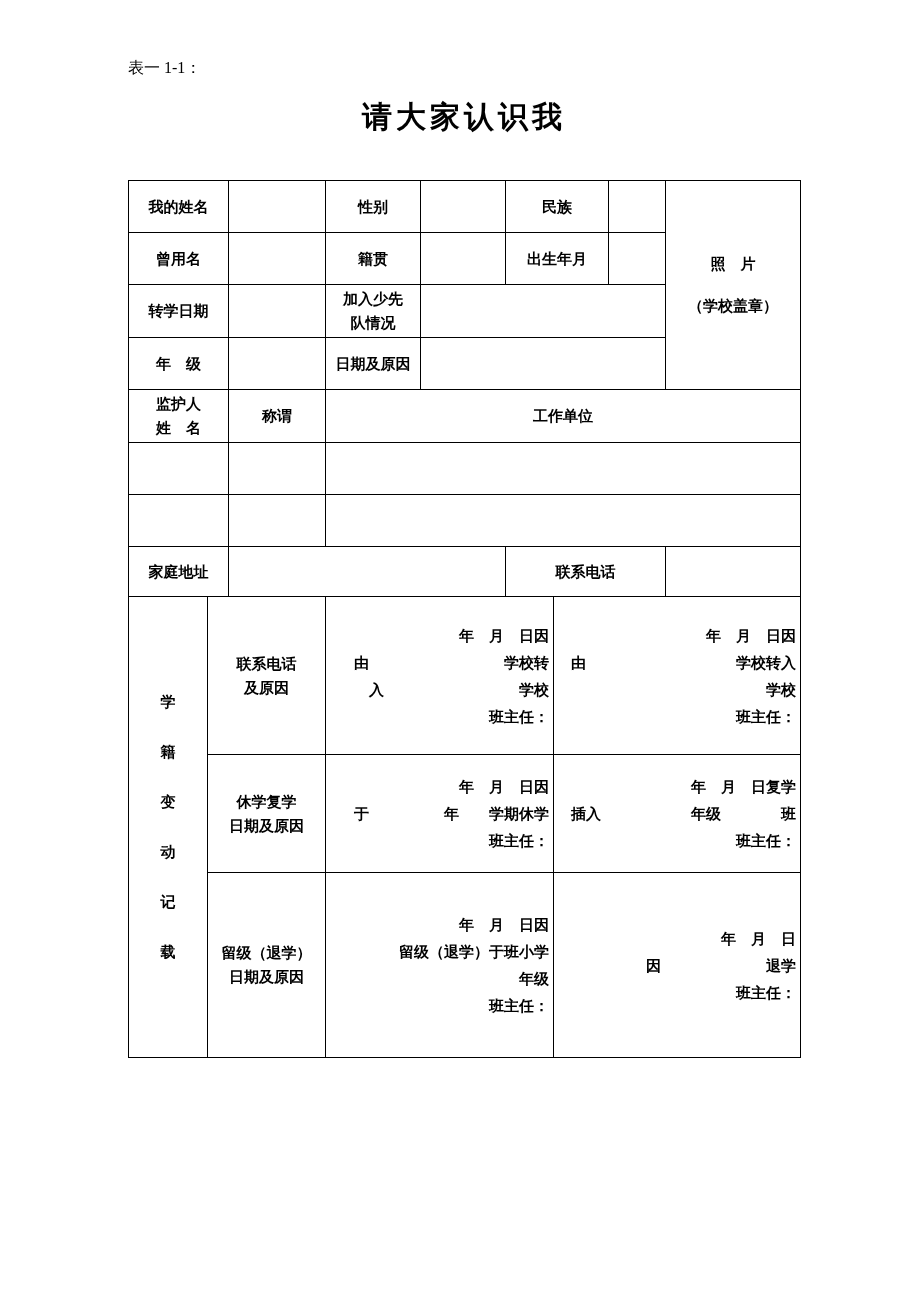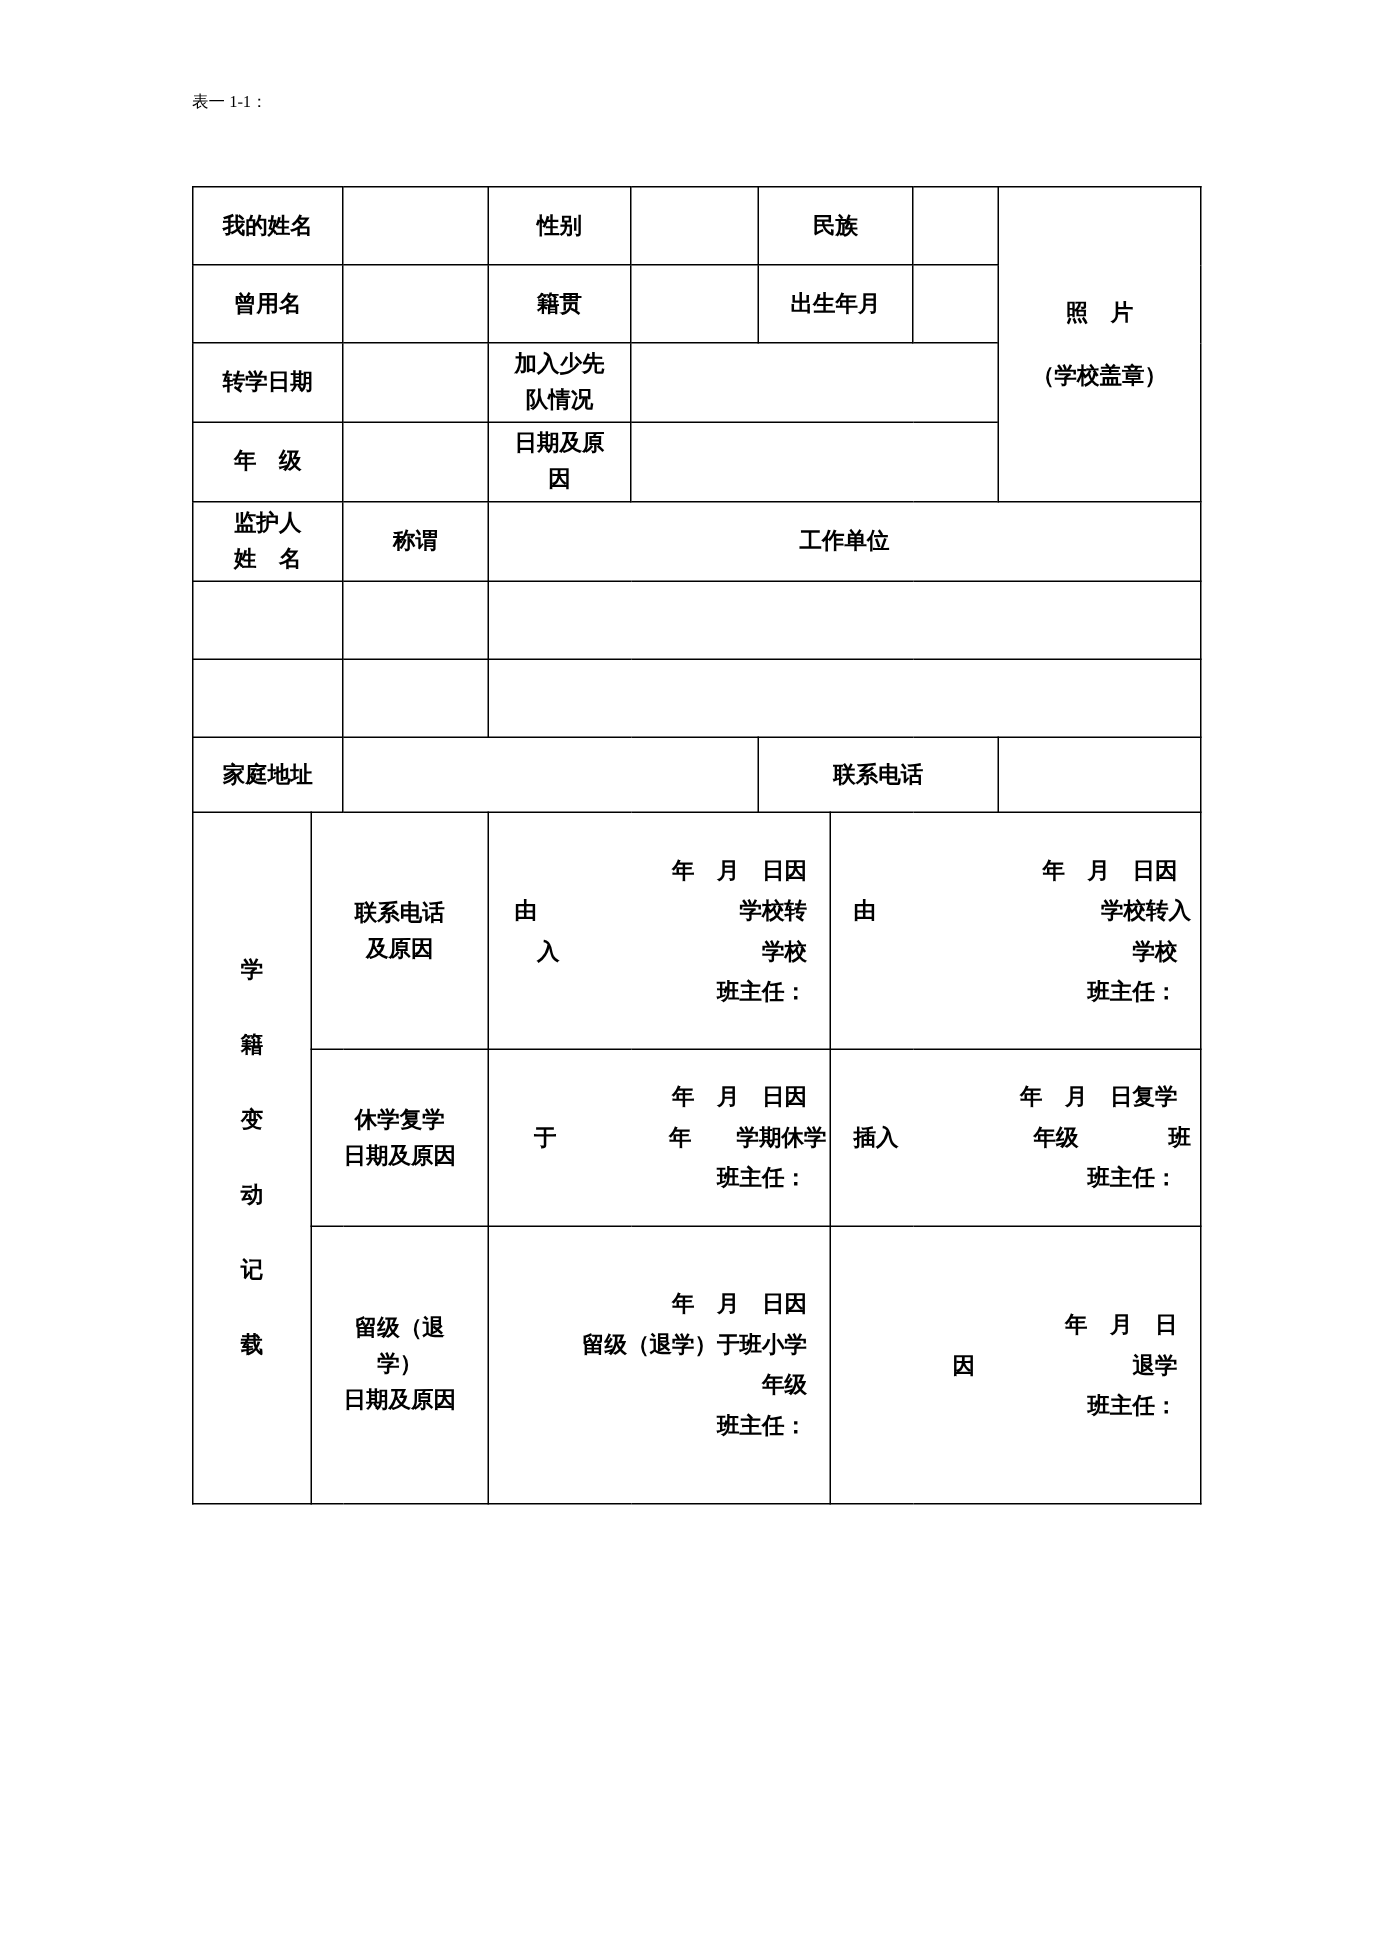--- a/index.html
+++ b/index.html
@@ -10,21 +10,21 @@
     background: #ffffff;
     color: #000000;
     font-family: "Liberation Sans", "DejaVu Sans", sans-serif;
   }
   .page {
     width: 920px;
     padding: 58px 0 40px 128px;
   }
   .doc-label {
     font-family: "Liberation Serif", "DejaVu Serif", serif;
-    font-size: 11px;
+    font-size: 16px;
     font-weight: 400;
     line-height: 20px;
   }
   .page-title {
     width: 672px;
     text-align: center;
     font-size: 30px;
     font-weight: 700;
     letter-spacing: 4px;
     margin-top: 22px;
@@ -35,21 +35,21 @@
     table-layout: fixed;
     width: 672px;
     margin-top: 46px;
   }
   .form td {
     border: 1.5px solid #000000;
     font-size: 15px;
     font-weight: 700;
     text-align: center;
     vertical-align: middle;
-    padding: 2px 15px;
+    padding: 2px 4px;
     line-height: 24px;
     overflow: hidden;
   }
   
   .label-lines .cell-line { line-height: 24px; }
   .left-label { text-align: left; padding-left: 10px; }
   
   .photo-lines .cell-line { line-height: 42px; }
   
   .fill-lines { text-align: left; padding-left: 6px; padding-right: 2px; }
@@ -57,20 +57,21 @@
   
   .vert-cell .cell-line { line-height: 50px; text-align: center; }
 </style>
 </head>
 <body>
 
 <div class="page">
 
   <div class="doc-label">表一 1-1：</div>
 
+  <div class="page-title">请大家认识我</div>
 
   <table class="form">
     <colgroup>
       <col style="width:79px">
         <col style="width:21px">
         <col style="width:97px">
       <col style="width:95px">
         <col style="width:85px">
         <col style="width:48px">
       <col style="width:55px">

